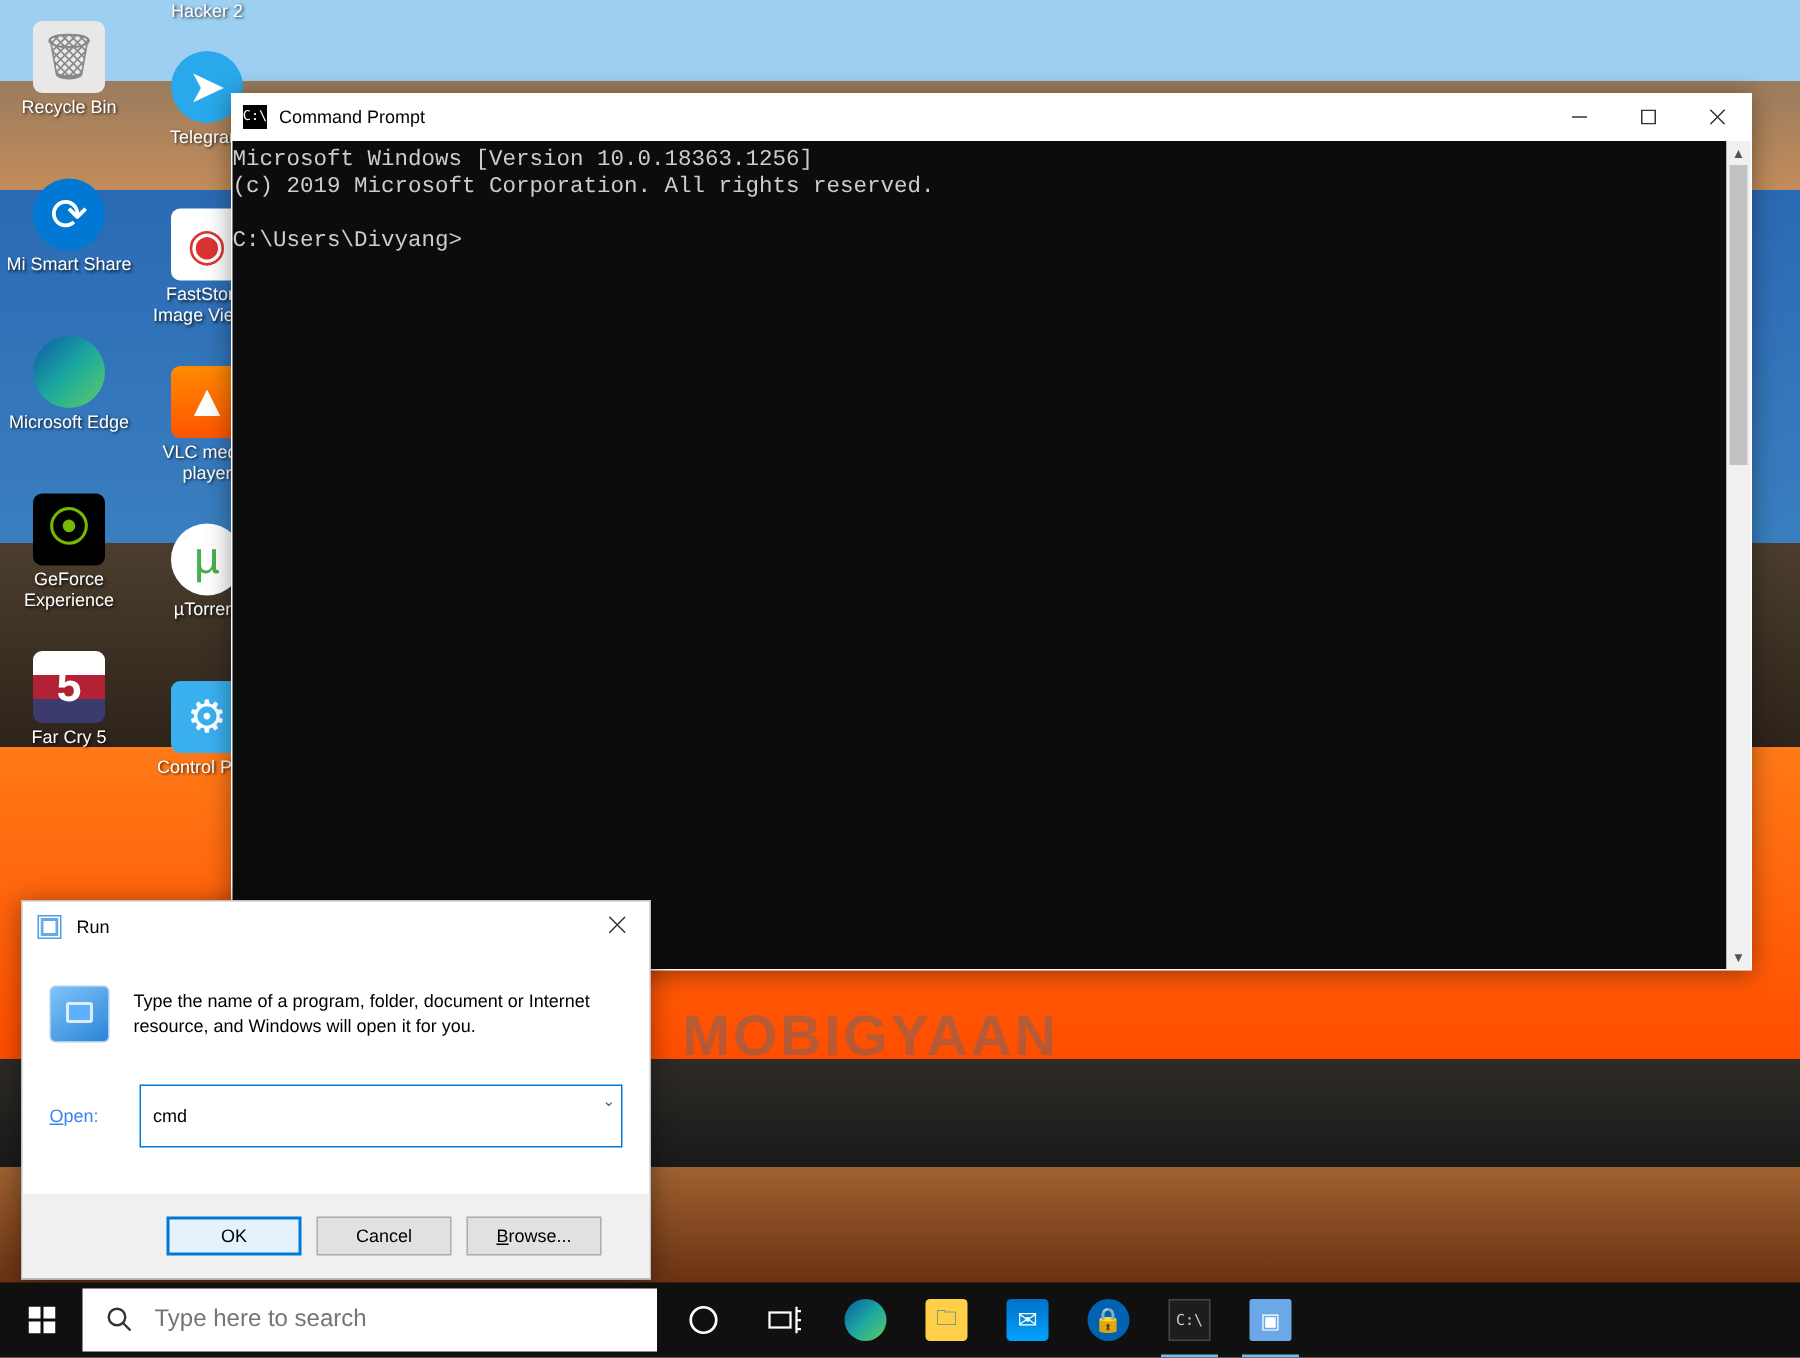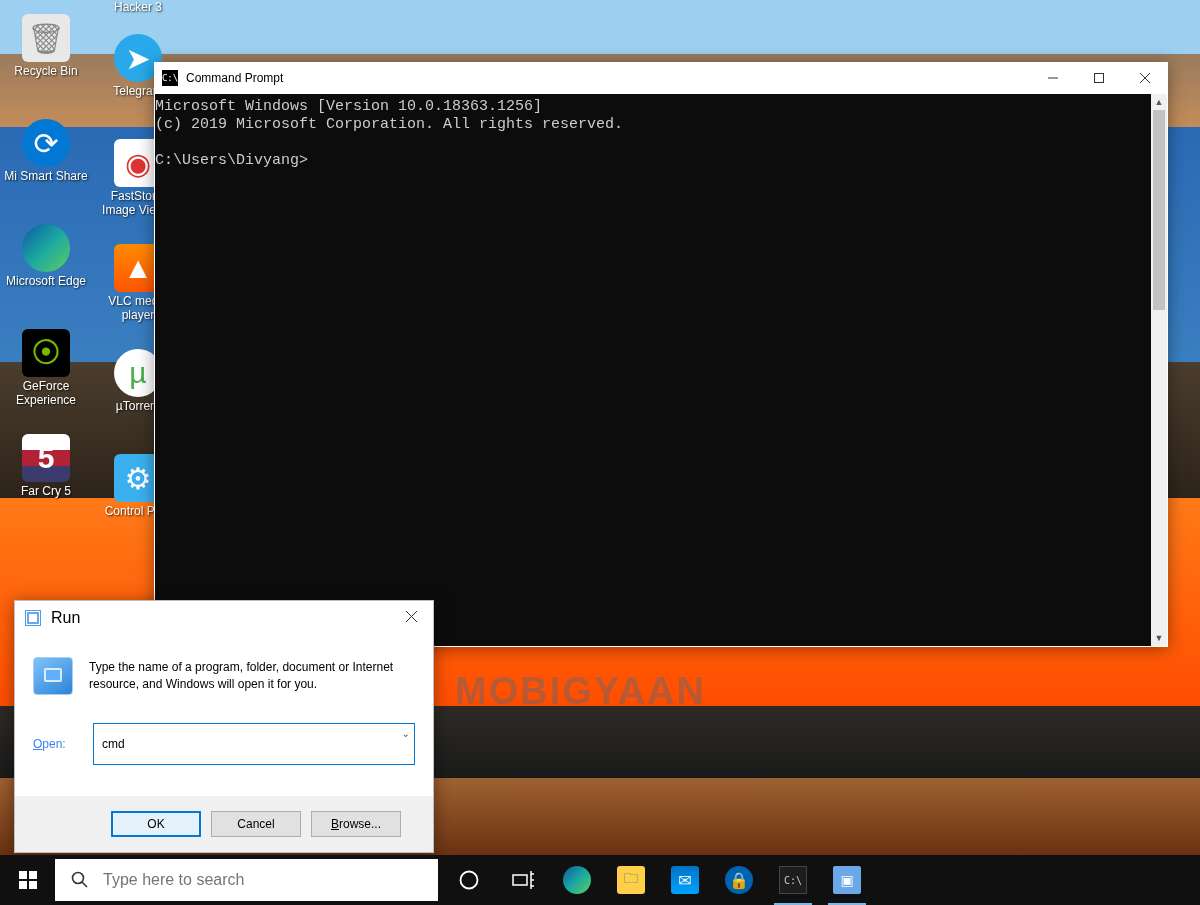--- a/index.html
+++ b/index.html
@@ -98,21 +98,21 @@
 .cmd-scroll .thumb { height:200px; background:#c2c2c2; margin:0 2px; cursor:pointer; }
 .cmd-scroll .track { flex:1; }
 
 
 .run-dialog {
   position:absolute; left:14px; top:600px; width:420px; height:253px;
   background:#fff; box-shadow: 0 2px 16px rgba(0,0,0,.4);
   border: 1px solid #bfbfbf;
 }
 .run-title {
-  height:34px; display:flex; align-items:center; font-size:16px; color:#000;
+  height:34px; display:flex; align-items:center; font-size:12px; color:#000;
   padding-left:10px;
 }
 .run-title .run-ico { width:16px; height:16px; background:#fff; border:1px solid #4aa0e6; margin-right:10px; display:flex; align-items:center; justify-content:center; }
 .run-close {
   position:absolute; right:0; top:0; width:44px; height:30px;
   display:flex; align-items:center; justify-content:center; font-size:14px; color:#333; cursor:pointer;
 }
 .run-body { padding: 22px 18px 0 18px; }
 .run-row1 { display:flex; }
 .run-big-ico {
@@ -199,21 +199,21 @@
           <div class="ico nvidia">⦿</div>
           <div class="lbl">GeForce Experience</div>
         </div>
         <div class="desktop-icon">
           <div class="ico fc5">5</div>
           <div class="lbl">Far Cry 5</div>
         </div>
       </div>
     <div class="icon-col" id="col2">
         <div class="desktop-icon" style="height: 20px; padding-top: 0px;">
-          <div class="lbl">Hacker 3</div>
+          <div class="lbl">Hacker 2</div>
         </div>
         <div class="desktop-icon">
           <div class="ico telegram">➤</div>
           <div class="lbl">Telegram</div>
         </div>
         <div class="desktop-icon">
           <div class="ico faststone">◉</div>
           <div class="lbl">FastStone Image View...</div>
         </div>
         <div class="desktop-icon">

